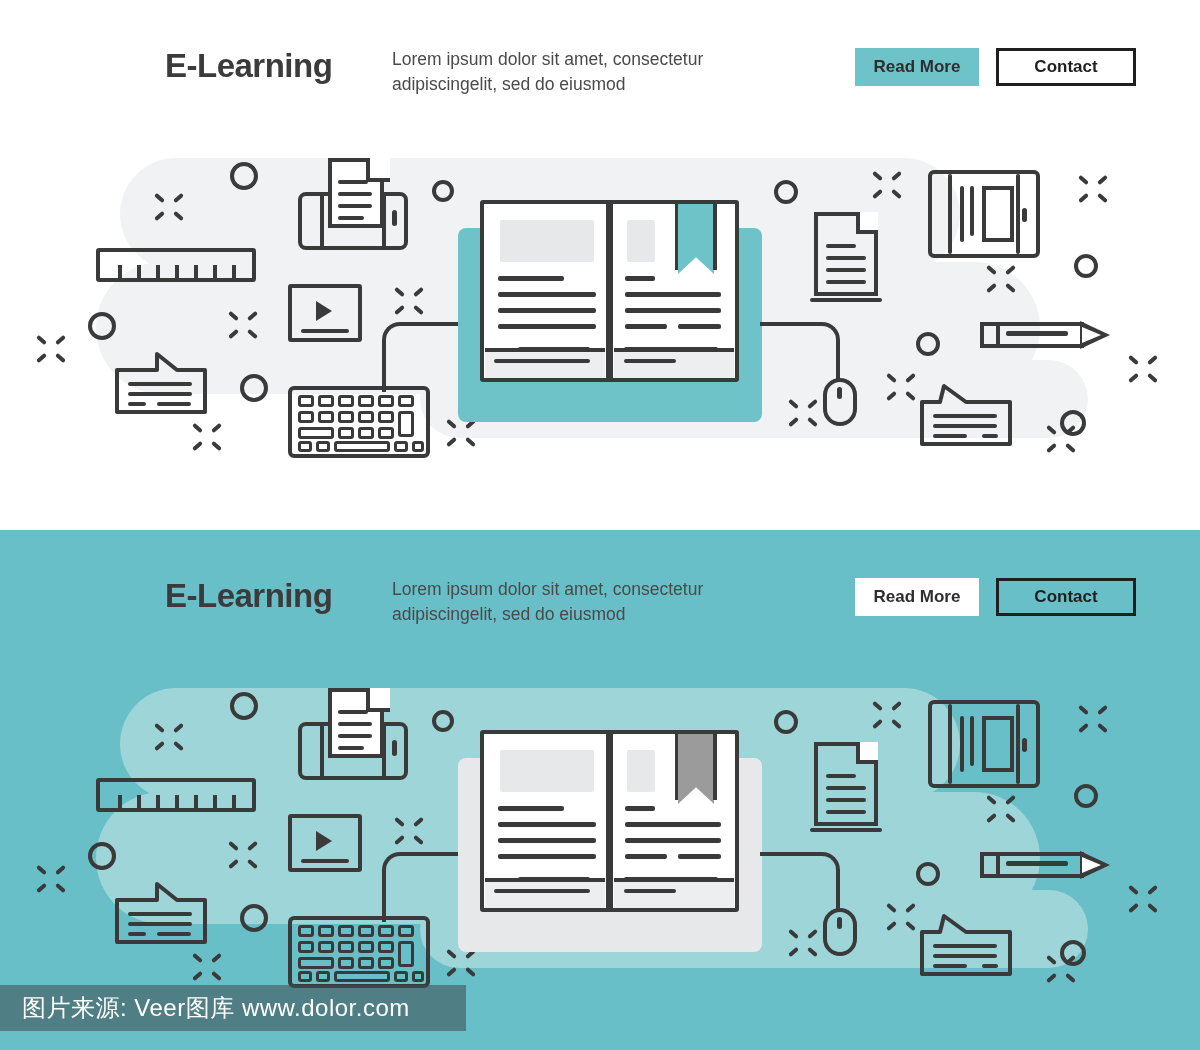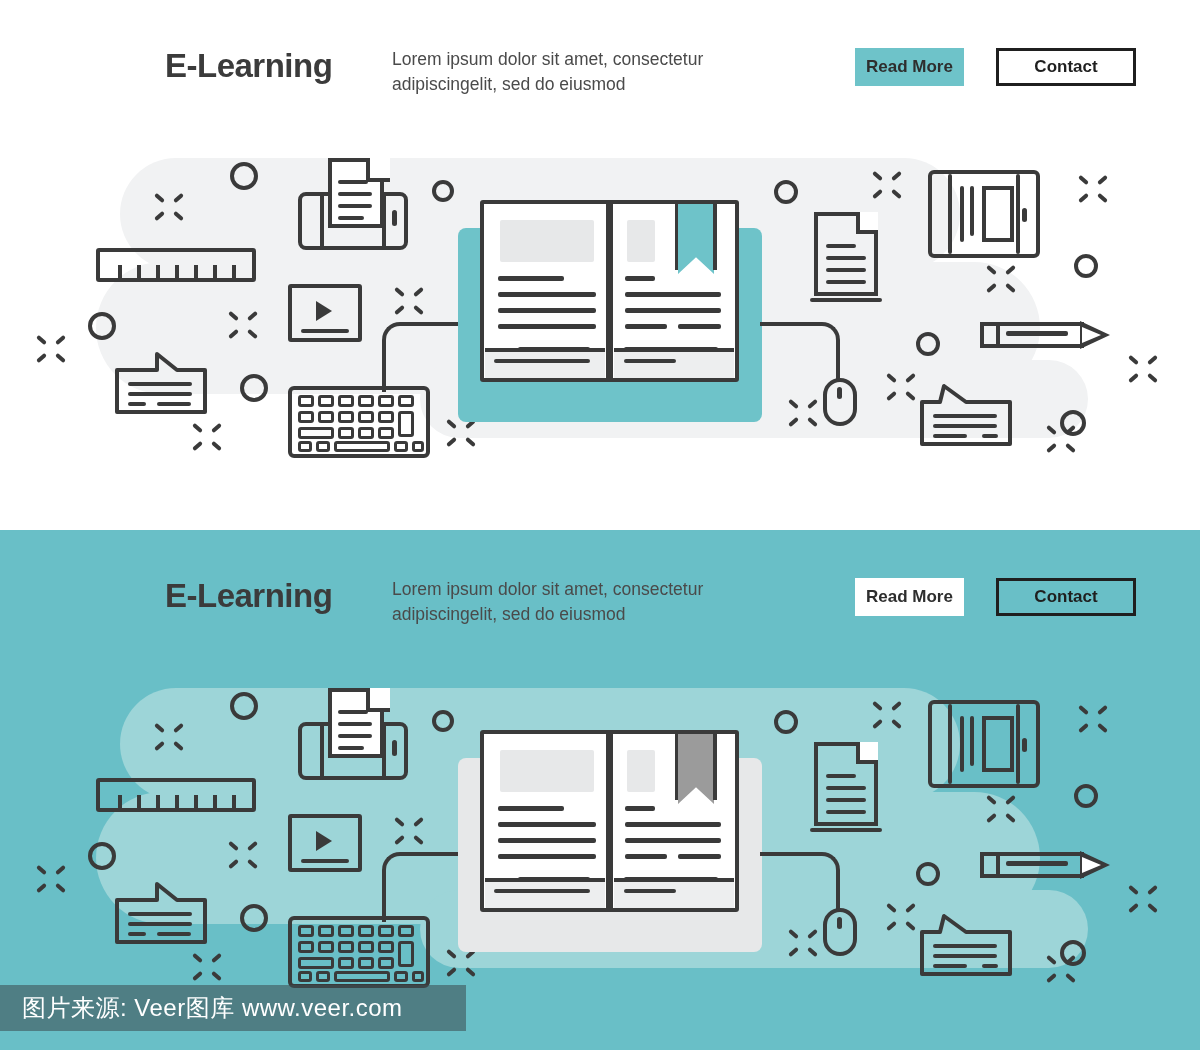--- a/index.html
+++ b/index.html
@@ -59,21 +59,21 @@
     display: flex;
     align-items: center;
     justify-content: center;
     font-size: 17px;
     font-weight: bold;
     box-sizing: border-box;
     white-space: nowrap;
   }
   .btn-read {
     left: 855px; top: 48px;
-    width: 109px;
+    width: 124px;
   }
   .btn-contact {
     left: 996px; top: 48px;
     width: 140px;
   }
   
   #banner-light .btn-read   { background: #6EC3C9; color: #2e2e2e; }
   #banner-light .btn-contact{ background: #ffffff; color: #1f1f1f; border: 3px solid #1f1f1f; }
   
   #banner-teal .btn-read    { background: #ffffff; color: #2e2e2e; }
@@ -731,13 +731,13 @@
         <path d="M2 20 L20 20 L24 4 L46 20 L90 20 L90 62 L2 62 Z" fill="none" stroke="#3a3a3a" stroke-width="4" stroke-linejoin="round"></path>
       </svg>
       <div class="bl" style="top:32px; width:64px;"></div>
       <div class="bl" style="top:42px; width:64px;"></div>
       <div class="bl" style="top:52px; width:34px;"></div>
       <div class="bl" style="left:62px; top:52px; width:16px;"></div>
     </div>
   </div>
 </div>
 
-<div class="watermark">图片来源: Veer图库 www.veer.com</div>
+<div class="watermark">图片来源: Veer图库 www.dolor.com</div>
 
 </body></html>

